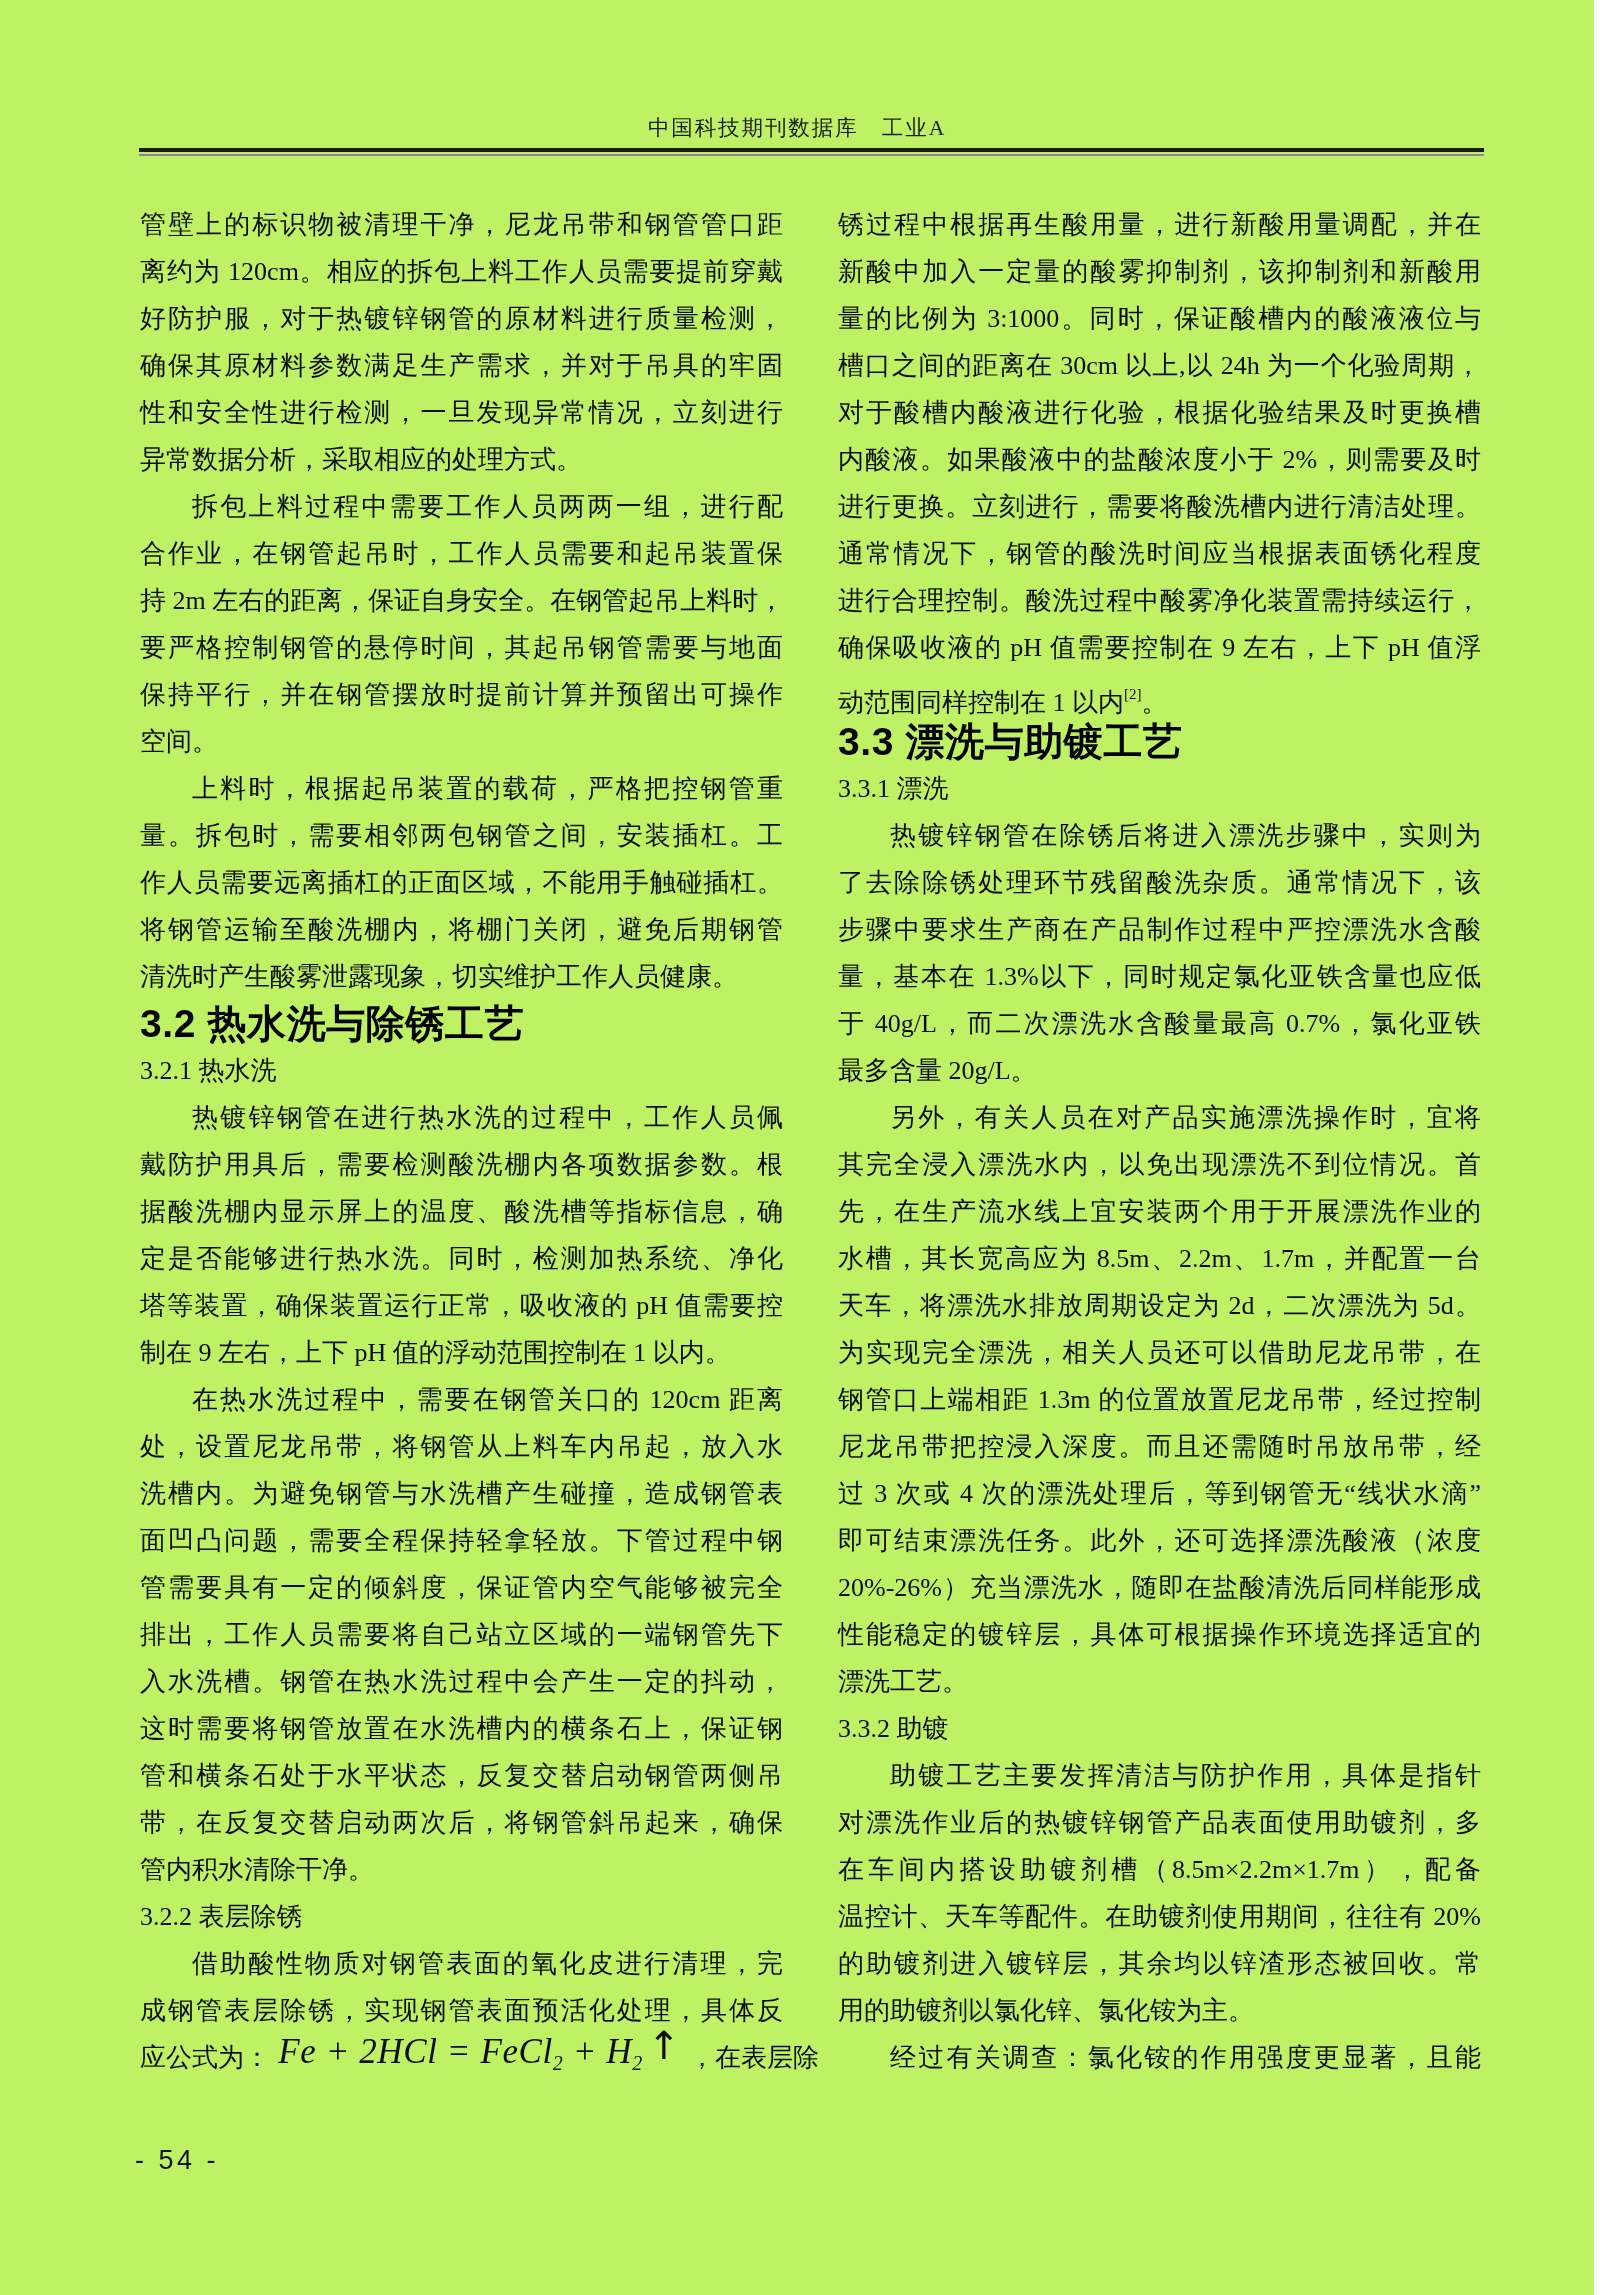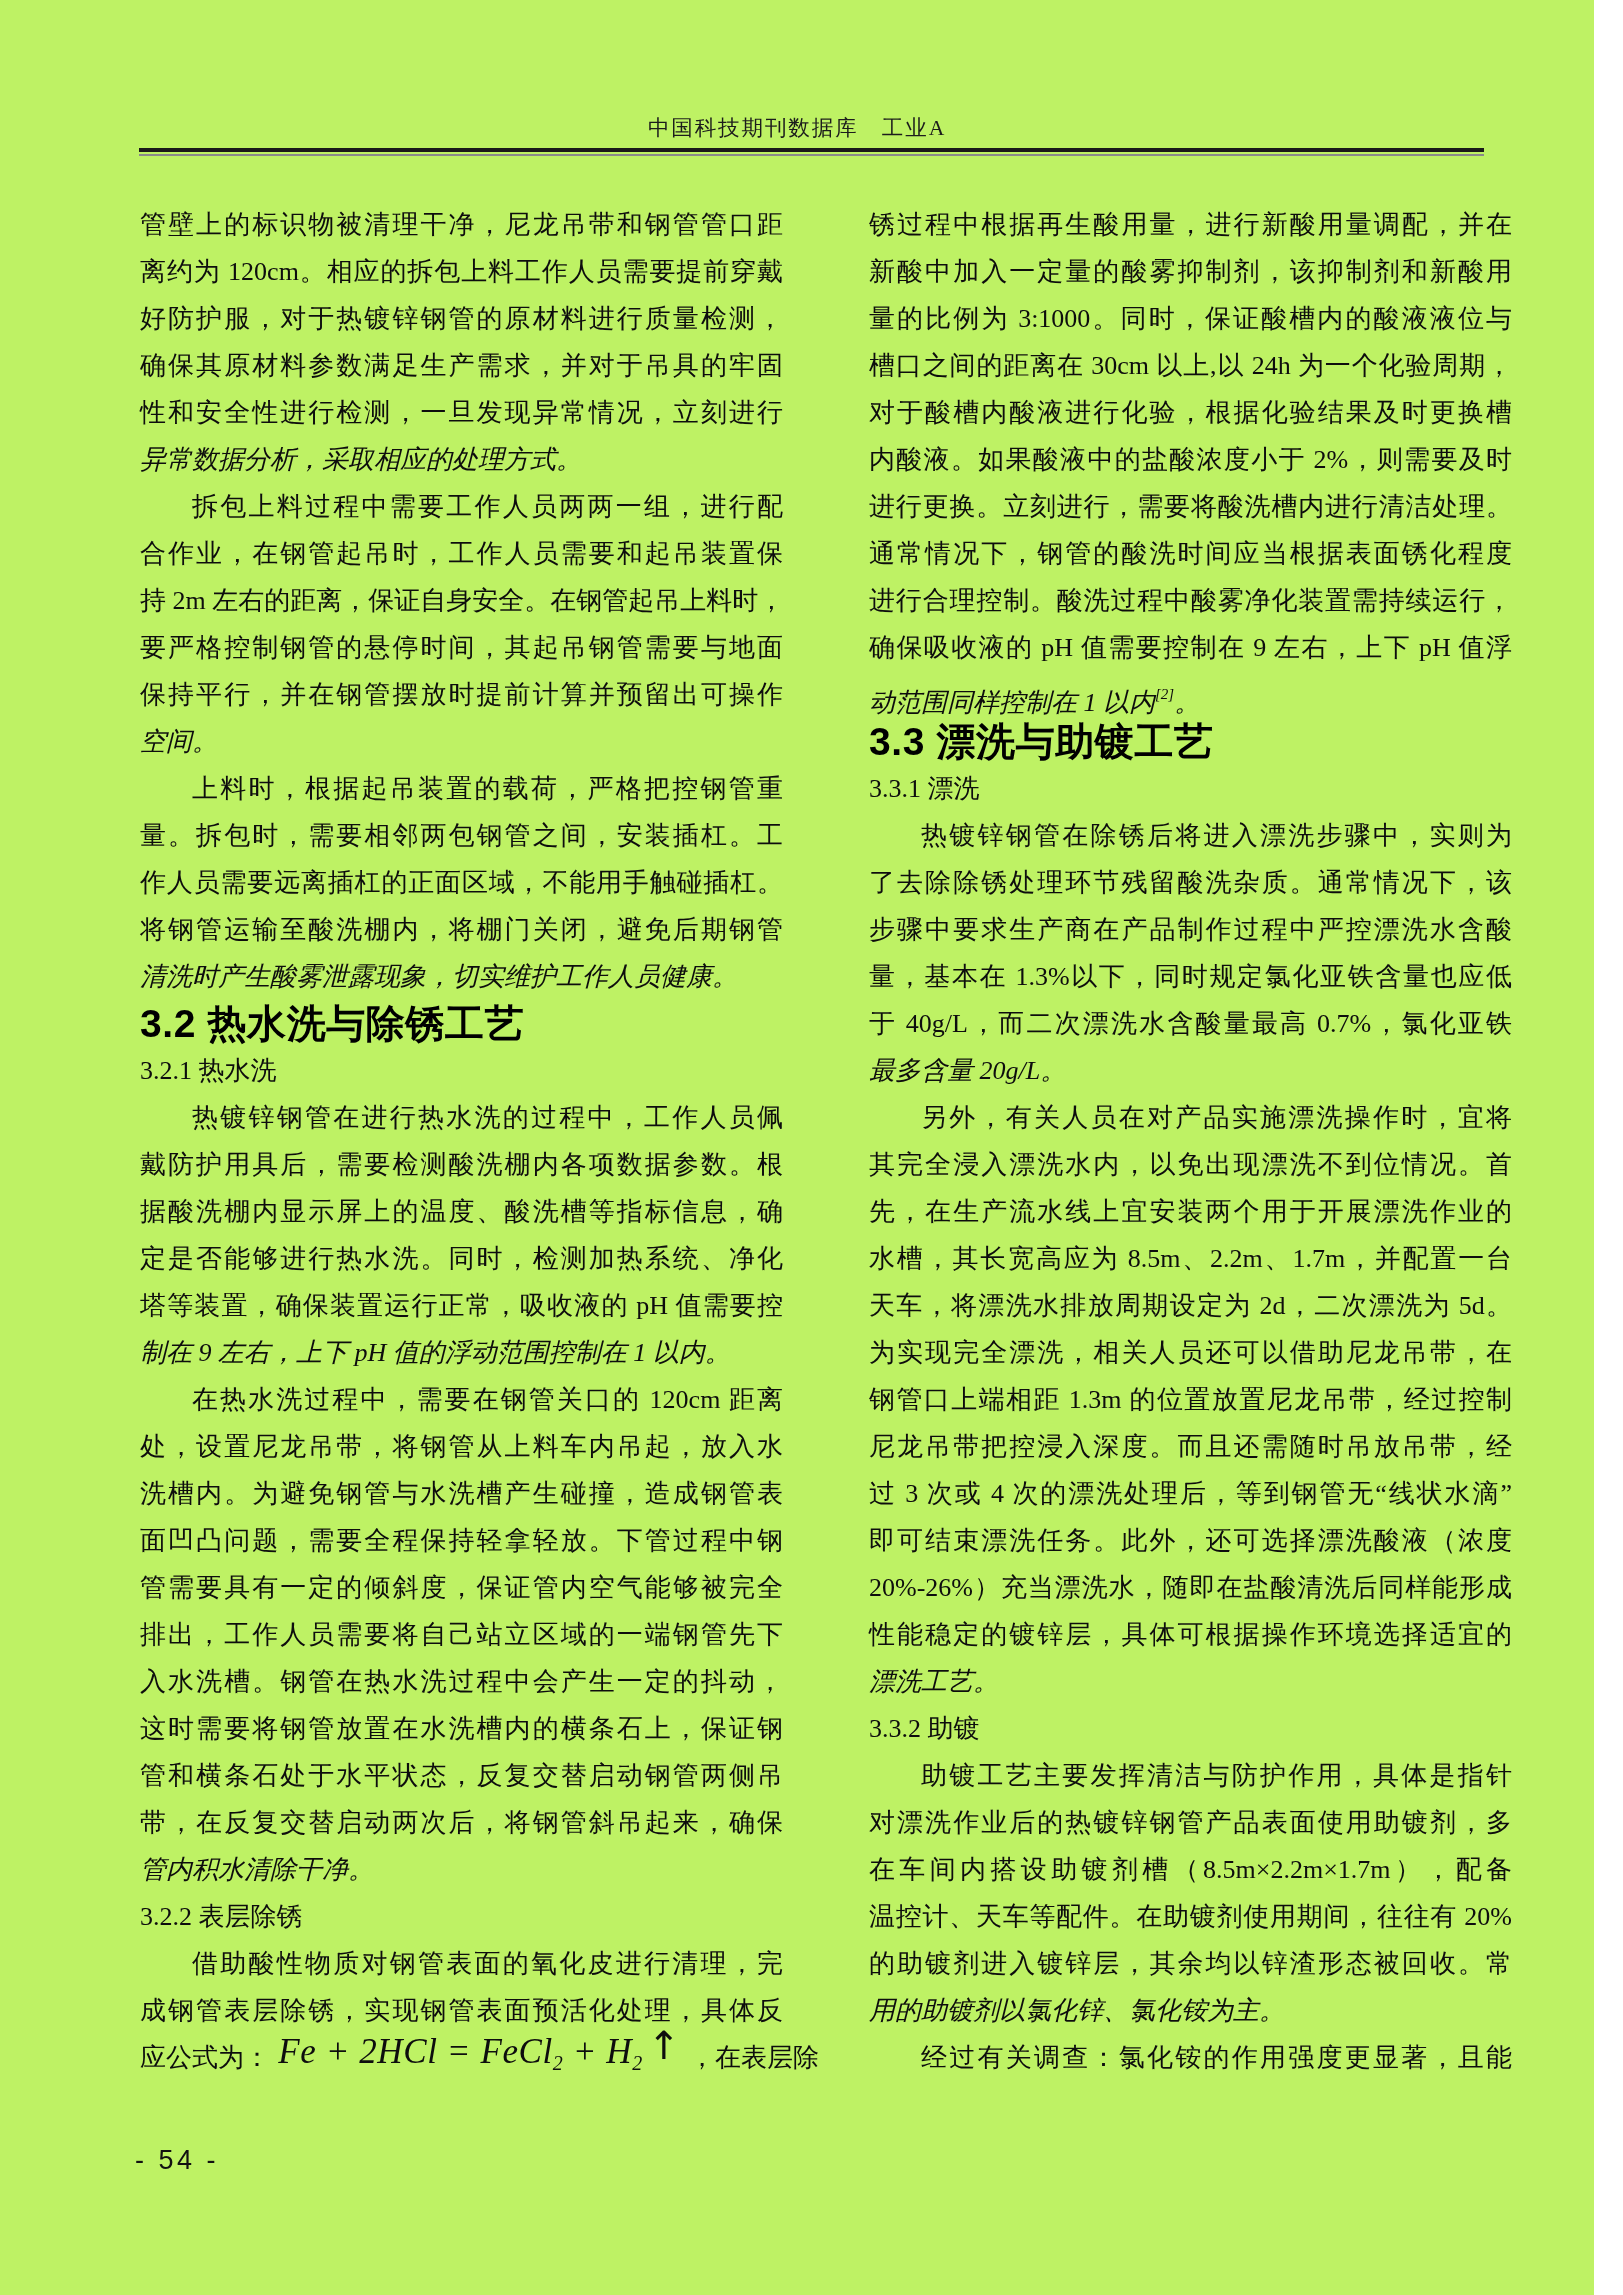--- a/index.html
+++ b/index.html
@@ -20,31 +20,31 @@
   .rule{
     position:absolute;top:148px;left:139px;width:1345px;height:4.1px;
     background:#191919;
   }
   .rule::after{
     content:"";position:absolute;left:0;top:5.8px;width:100%;height:1.8px;
     background:#8a8a8a;
   }
   .bodycols{
     position:absolute;top:201px;left:140px;
-    display:flex;gap:86px;
+    display:flex;gap:55px;
   }
   .col{width:643px;}
   .line{
     height:47px;line-height:47px;
     font-size:26px;
     text-align:justify;text-align-last:justify;
     white-space:nowrap;
     overflow:visible;
   }
-  .line.end{text-align-last:left;white-space:normal;font-style:italic;}
+  .line.end{text-align-last:left;white-space:normal;}
   .line.ind{text-indent:2em;}
   .line.h2{
     text-align-last:left;
     font-family:"Liberation Sans","DejaVu Sans",sans-serif;
     font-weight:bold;font-size:39px;color:#000;
     letter-spacing:0.6px;
   }
   .line.h3{text-align-last:left;font-size:26px;}
   .line.formula{
     text-align-last:left;white-space:nowrap;

